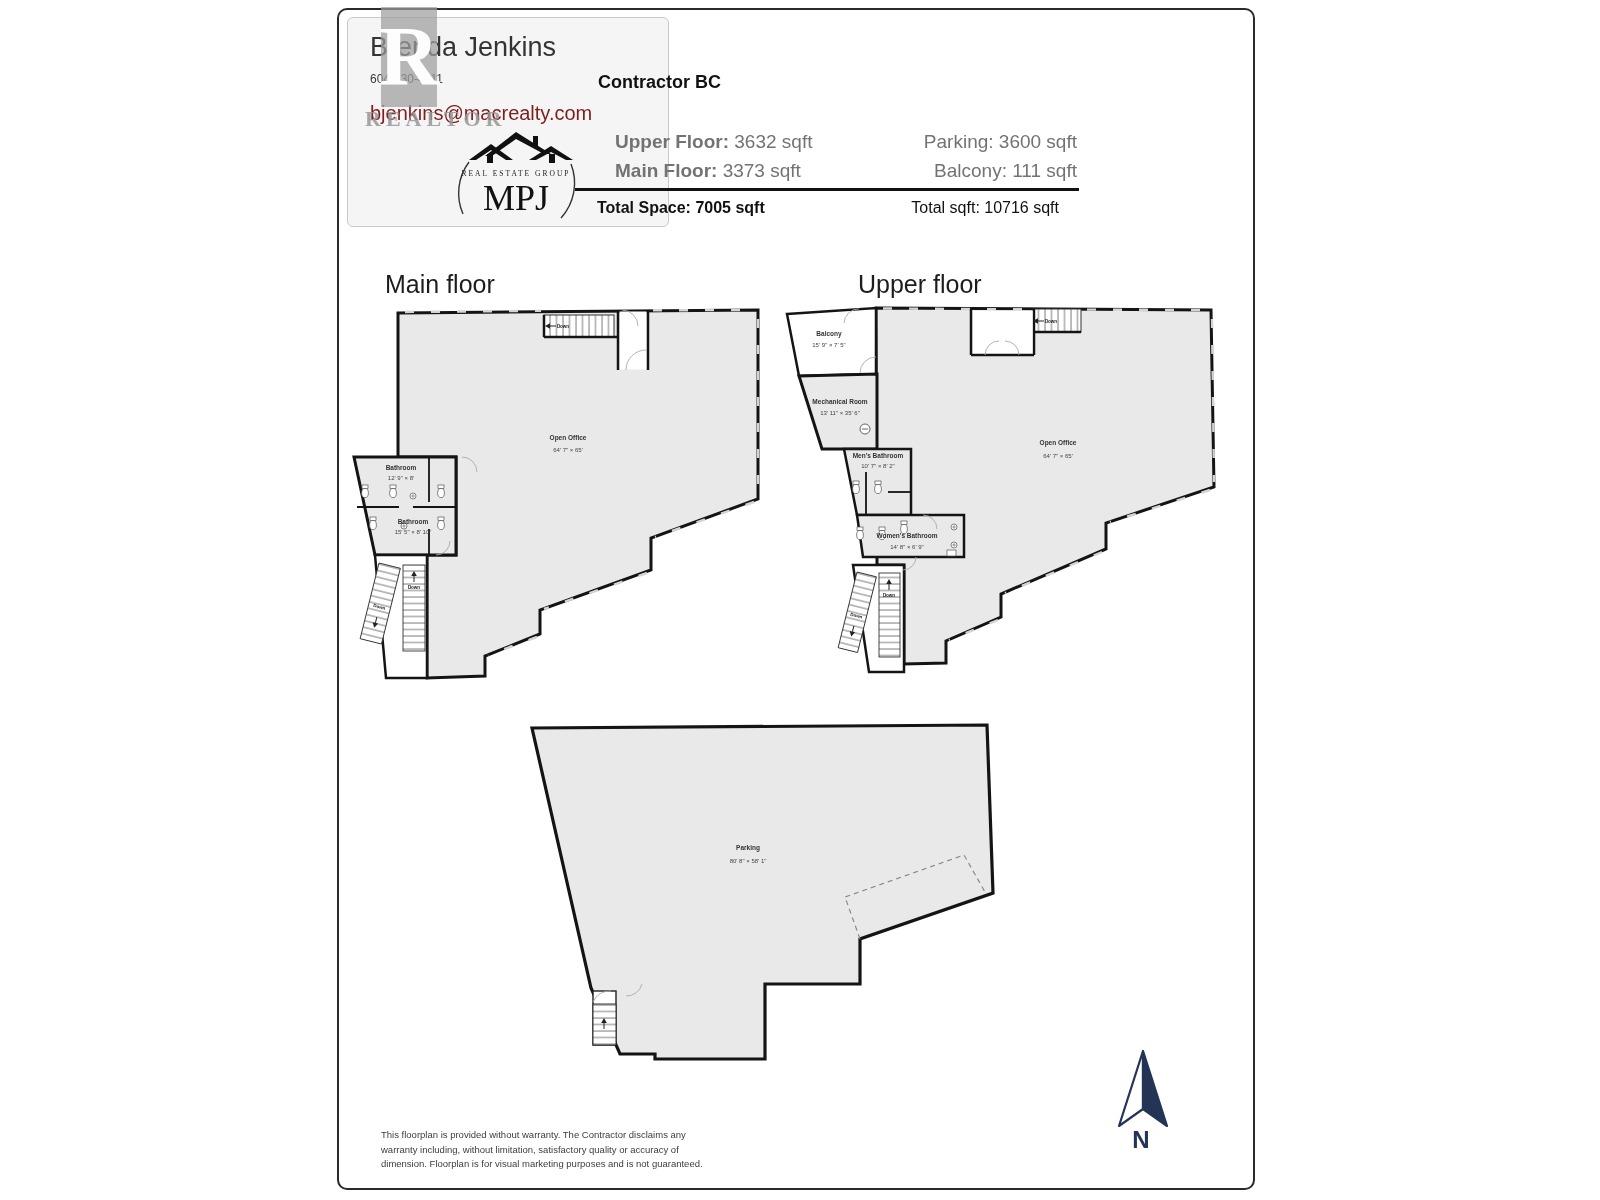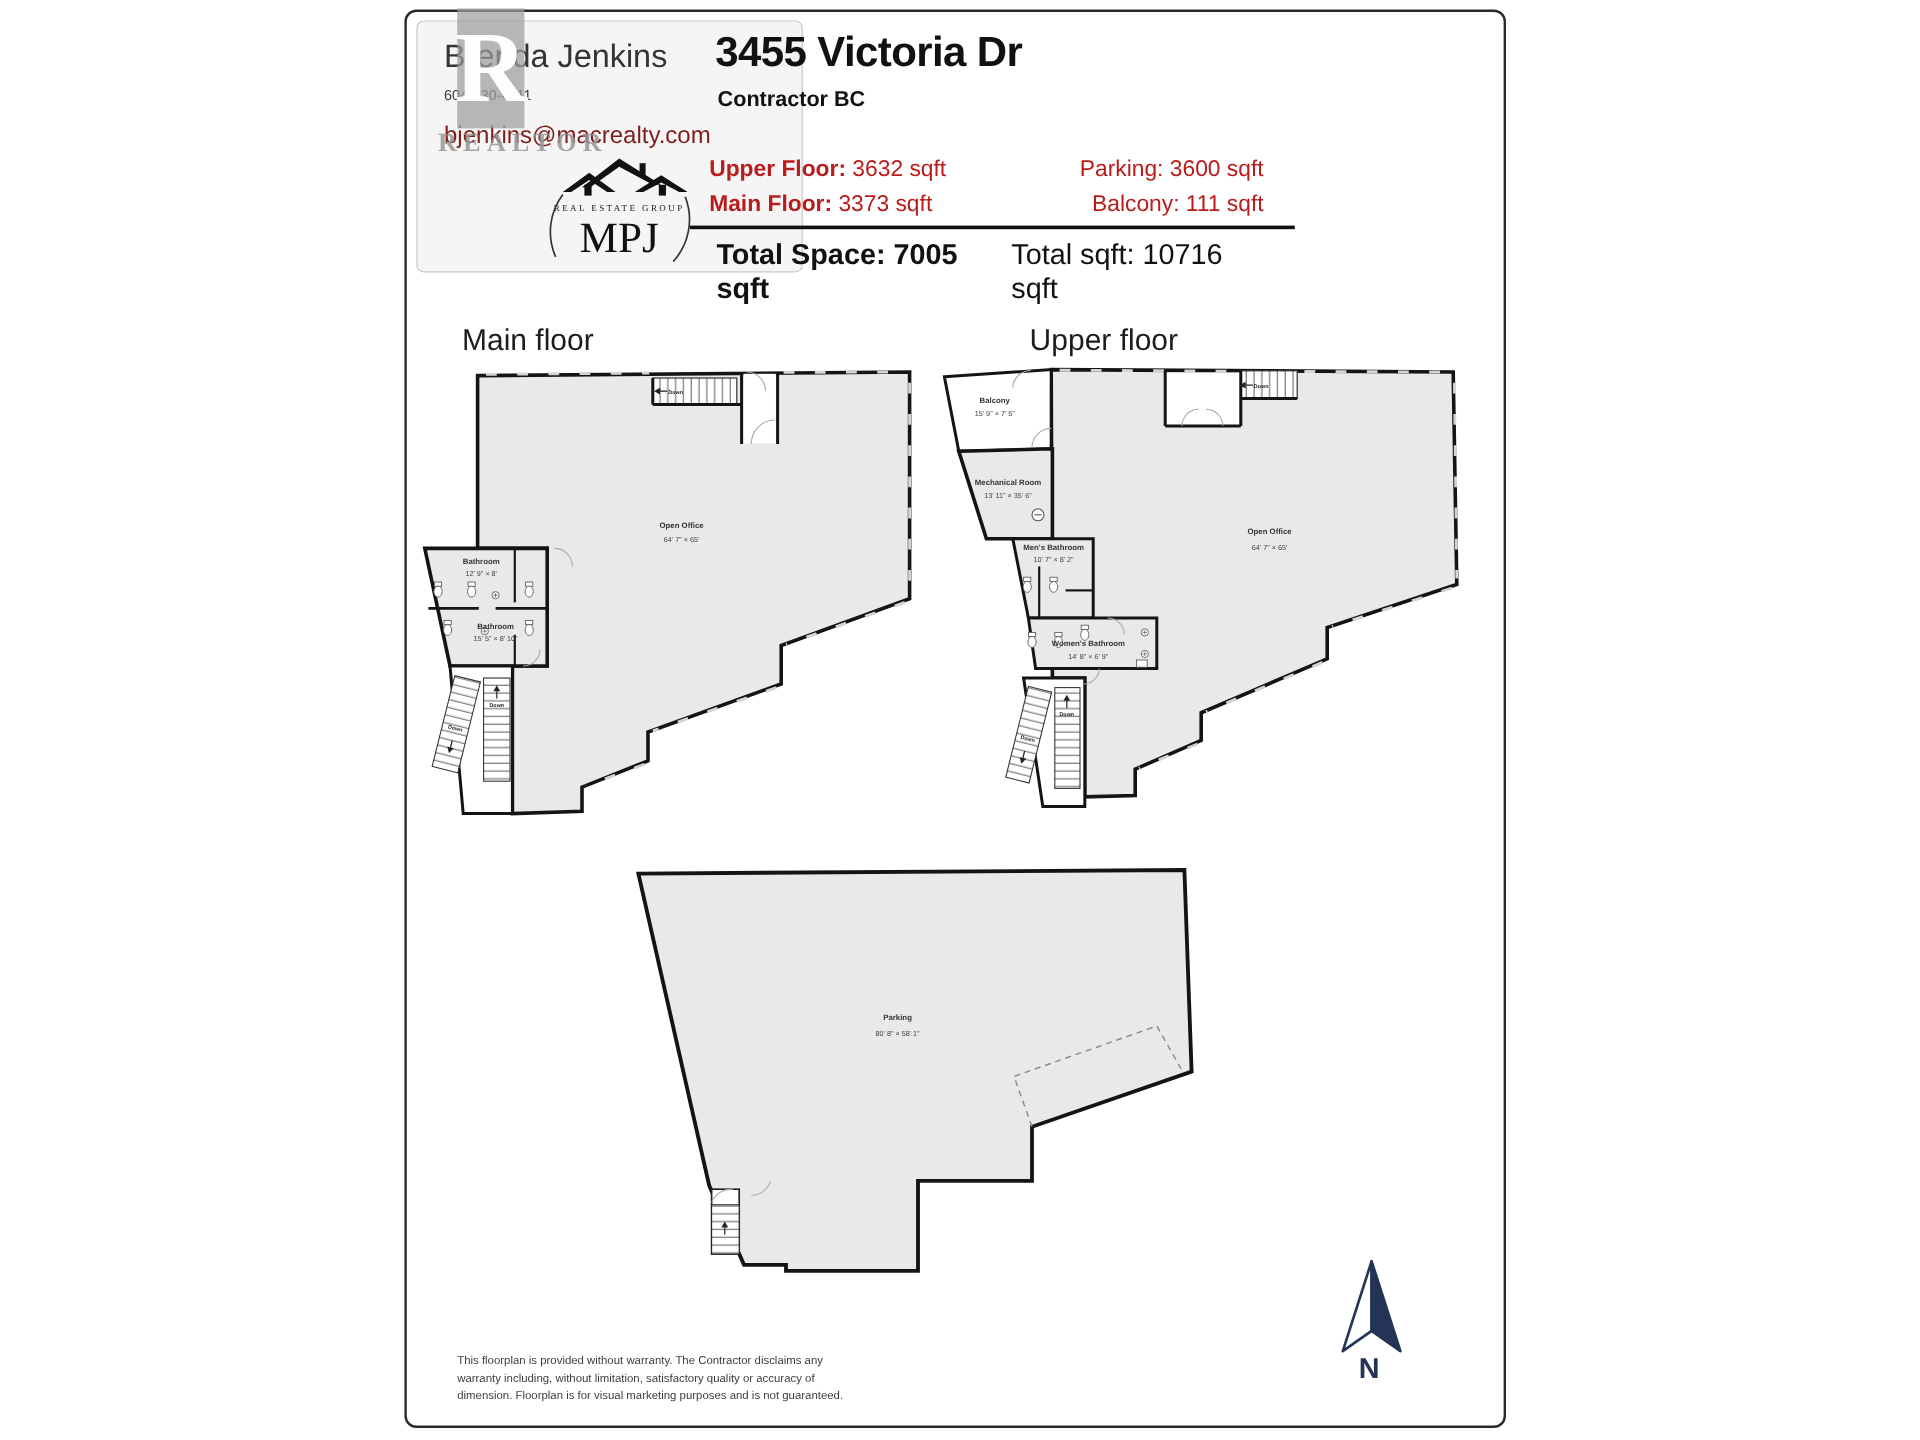--- a/index.html
+++ b/index.html
@@ -16,26 +16,26 @@
   .agent-email{left:22px;top:84px;font-size:20px;color:#7f1d1d;}
   .wm{pointer-events:none;z-index:6;color:#9b9b9b;font-family:"Liberation Serif",serif;}
   .wm-block{left:42px;top:-3px;width:56px;height:100px;background:rgba(158,158,158,.72);
             display:flex;align-items:center;justify-content:center;}
   .wm-r{font-size:84px;font-weight:700;color:#fdfdfd;font-family:"Liberation Serif",serif;line-height:1;}
   .wm-word{left:0px;top:96px;font-size:22px;letter-spacing:5px;font-weight:600;
            color:rgba(150,150,150,.85);margin-left:26px;}
   .logo{left:85px;top:106px;width:166px;height:100px;}
   .prop-title{left:257px;top:14px;font-size:35px;font-weight:800;color:#111;letter-spacing:-.5px;}
   .prop-sub{left:259px;top:62px;font-size:18px;font-weight:700;color:#111;}
-  .stats{left:252px;top:121px;width:462px;font-size:19px;color:#b91c1c;}
+  .stats{left:276px;top:121px;width:462px;font-size:19px;color:#737373;}
   .stats .row{display:flex;justify-content:space-between;margin-bottom:7px;}
   .b{font-weight:700;}
   .divider{left:236px;top:178px;width:504px;height:3px;background:#111;}
   .totals{left:258px;top:189px;width:462px;display:flex;justify-content:space-between;
-          font-size:24px;color:#111;}
+          font-size:16px;color:#111;}
   .floor-title{font-size:25px;color:#1d1d1d;}
   .plan{position:absolute;}
   .rm{font-size:6.5px;font-weight:600;fill:#333;text-anchor:middle;
       font-family:"Liberation Sans",sans-serif;}
   .dim{font-size:6px;fill:#444;text-anchor:middle;font-family:"Liberation Sans",sans-serif;}
   .sd{font-size:4.5px;font-weight:700;fill:#222;text-anchor:middle;
       font-family:"Liberation Sans",sans-serif;}
   .arc{stroke:#aaa;stroke-width:.9;fill:none;}
   .win{stroke:#d4d4d4;stroke-width:2.4;fill:none;stroke-dasharray:9 17;}
   .iw{stroke:#141414;fill:none;}
@@ -91,21 +91,20 @@
       <path d="M30,90 A52,52 0 0 1 36,38" stroke="#333" stroke-width="1.4" fill="none"></path>
       <path d="M138,40 A52,52 0 0 1 128,94" stroke="#333" stroke-width="1.4" fill="none"></path>
     </svg>
   </div>
 
   <div class="abs wm wm-block">
     <span class="wm-r">R</span>
   </div>
   <div class="abs wm wm-word">REALTOR</div>
 
-  <div class="abs prop-title">3455 Victoria Dr</div>
   <div class="abs prop-sub">Contractor BC</div>
 
   <div class="abs stats">
     <div class="row">
       <span><span class="b">Upper Floor:</span> <span>3632 sqft</span></span>
       <span><span>Parking:</span> <span>3600 sqft</span></span>
     </div>
     <div class="row">
       <span><span class="b">Main Floor:</span> <span>3373 sqft</span></span>
       <span><span>Balcony:</span> <span>111 sqft</span></span>

